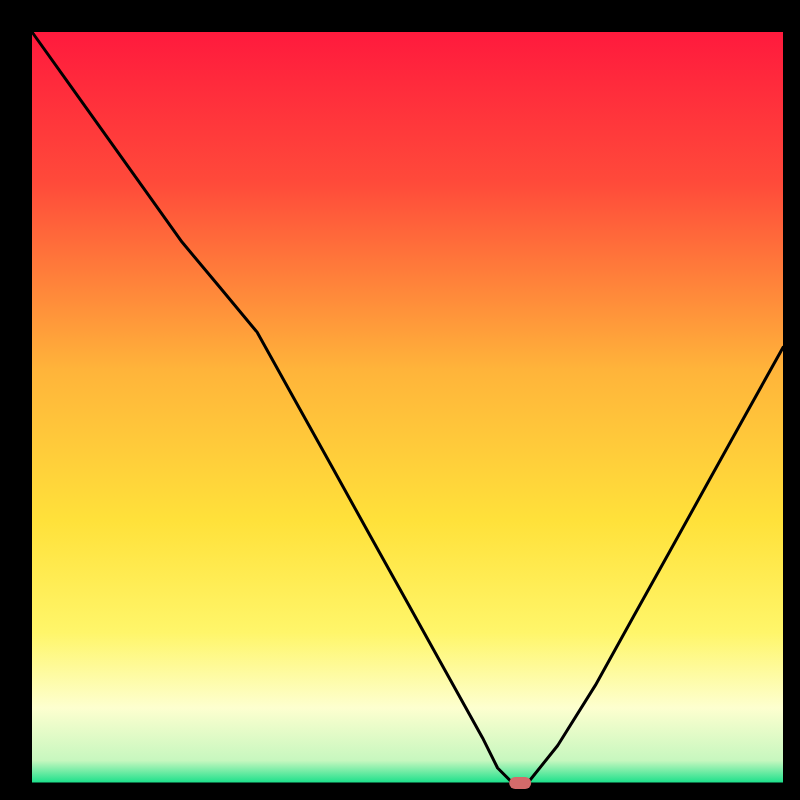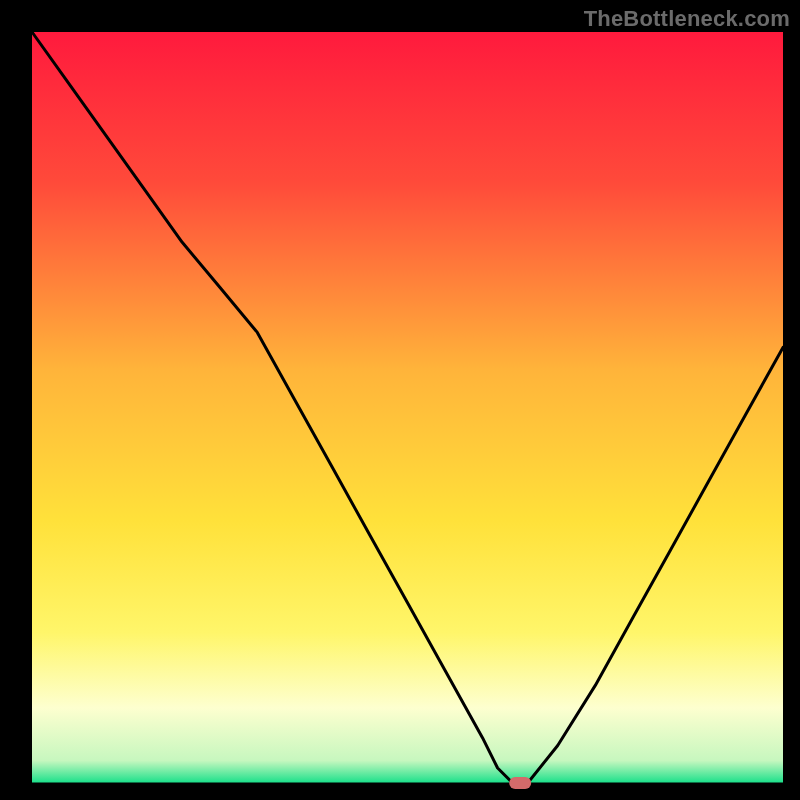--- a/index.html
+++ b/index.html
@@ -29,21 +29,20 @@
   svg {
     position: absolute;
     top: 0;
     left: 0;
   }
 </style>
 </head>
 <body>
 
 <div class="canvas">
-  <div class="watermark">TheBottleneck.com</div>
   <svg id="svg" width="800" height="800" viewBox="0 0 800 800">
       <defs>
         <linearGradient id="bg-grad" x1="0" y1="0" x2="0" y2="1">
           <stop offset="0%" stop-color="#ff1a3d"></stop>
           <stop offset="20%" stop-color="#ff4a3a"></stop>
           <stop offset="45%" stop-color="#ffb43a"></stop>
           <stop offset="65%" stop-color="#ffe13a"></stop>
           <stop offset="80%" stop-color="#fff66a"></stop>
           <stop offset="90%" stop-color="#fdffcf"></stop>
           <stop offset="97%" stop-color="#c7f7bf"></stop>

